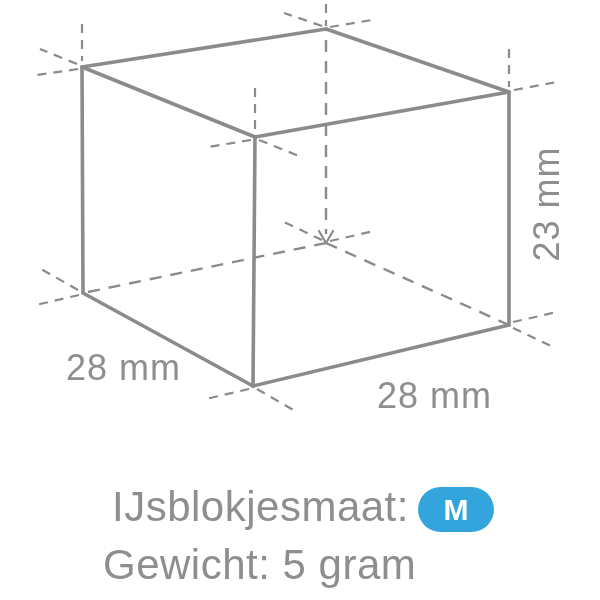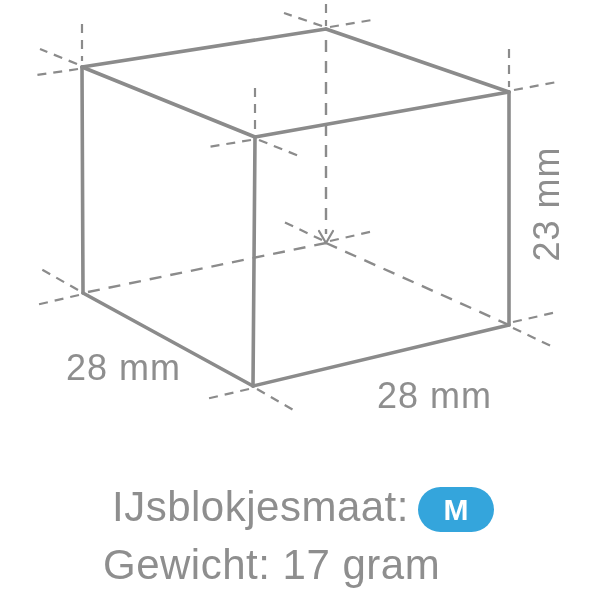--- a/index.html
+++ b/index.html
@@ -106,15 +106,15 @@
 
   <div class="dim dim-height">23 mm</div>
 
   <div class="info">
     <div class="info-line1">IJsblokjesmaat:</div>
 
     <div class="badge">
       <span>M</span>
     </div>
 
-    <div class="info-line2">Gewicht: 17 gram</div>
+    <div class="info-line2">Gewicht: 5 gram</div>
   </div>
 </div>
 
 </body></html>

